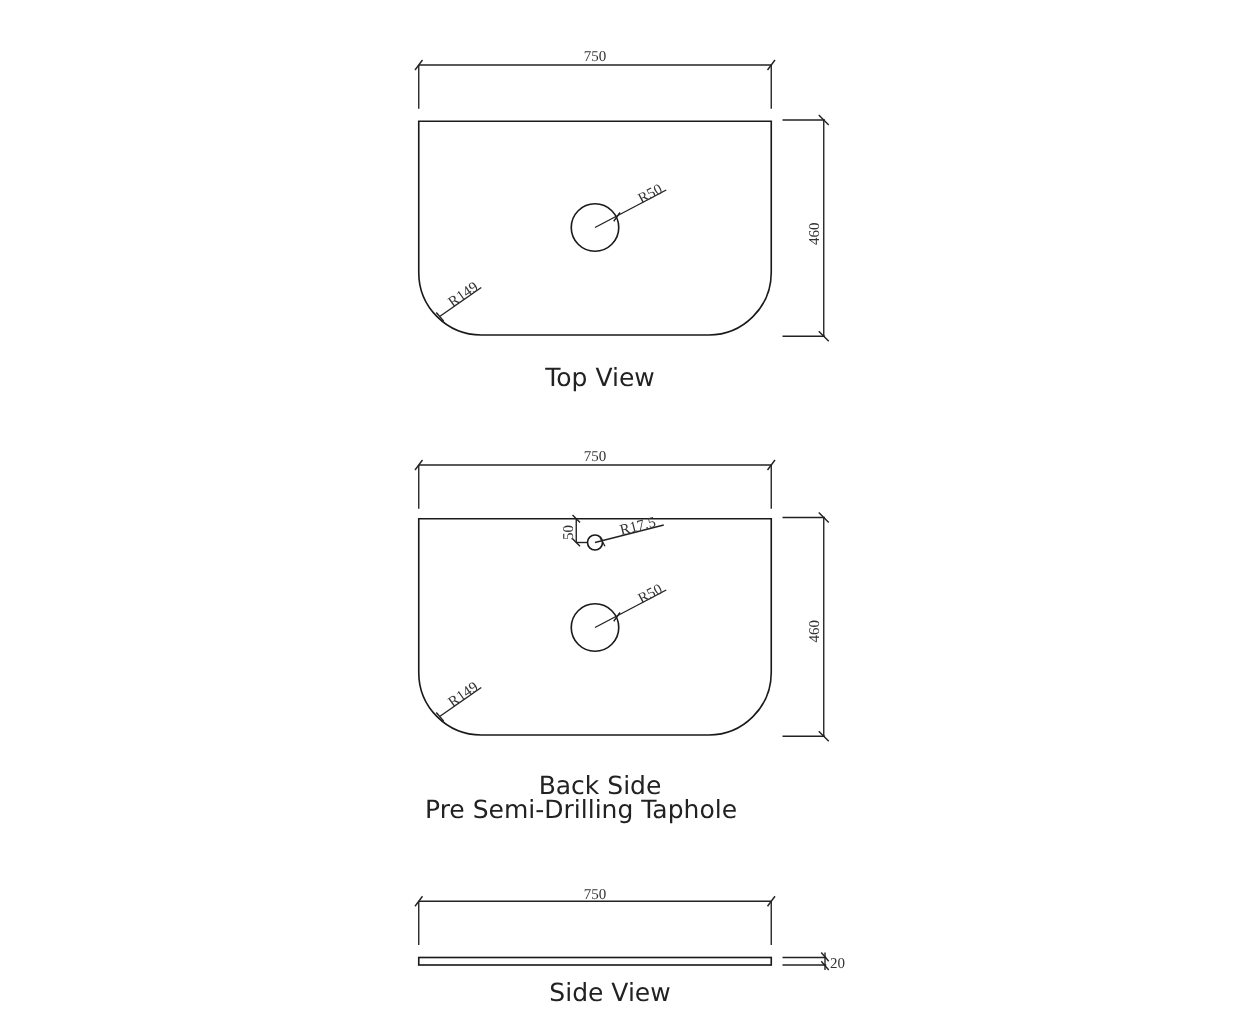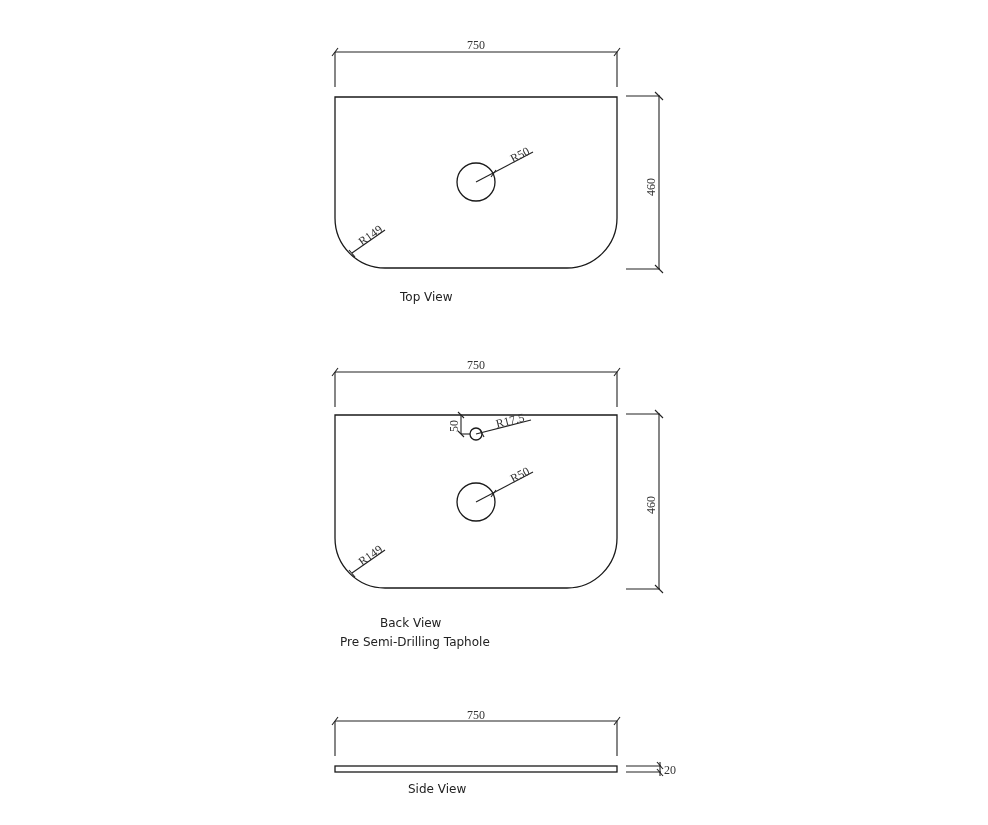--- a/index.html
+++ b/index.html
@@ -1,21 +1,21 @@
 <!DOCTYPE html>
 <html><head>
 <meta charset="utf-8">
 <style>
   html, body { margin:0; padding:0; background:#ffffff; }
   body { width:988px; height:825px; position:relative; overflow:hidden; }
   svg { position:absolute; left:0; top:0; }
   .ln { stroke:#1a1a1a; stroke-width:1.3; fill:none; }
   .dim { stroke:#222; stroke-width:1.1; fill:none; }
   .dimtxt { font-family:"Liberation Serif", "DejaVu Serif", serif; font-size:12px; fill:#333; }
-  .caption { position:absolute; font-family:"DejaVu Sans", sans-serif; font-size:12px; color:#222; text-align:left; white-space:nowrap; }
+  .caption { position:absolute; font-family:"DejaVu Sans", sans-serif; font-size:20px; color:#222; text-align:center; white-space:nowrap; }
 </style>
 </head>
 <body>
 
 <svg width="988" height="825" viewBox="0 0 988 825">
 
   <g>
 
     <g>
       <line class="dim" x1="335" y1="52" x2="335" y2="87"></line>
@@ -103,15 +103,15 @@
       <line class="dim" x1="626" y1="772" x2="661" y2="772"></line>
       <line class="dim" x1="660" y1="762" x2="660" y2="776"></line>
       <line class="dim" x1="657" y1="762" x2="663" y2="769"></line>
       <line class="dim" x1="657" y1="769" x2="663" y2="776"></line>
       <text class="dimtxt" x="664" y="774">20</text>
     </g>
   </g>
 </svg>
 
 <div class="caption" style="left:400px; top:290px; width:160px;">Top View</div>
-<div class="caption" style="left:380px; top:616px; width:200px;">Back View</div>
+<div class="caption" style="left:380px; top:616px; width:200px;">Back Side</div>
 <div class="caption" style="left:340px; top:635px; width:240px;">Pre Semi-Drilling Taphole</div>
 <div class="caption" style="left:408px; top:782px; width:160px;">Side View</div>
 
 </body></html>

